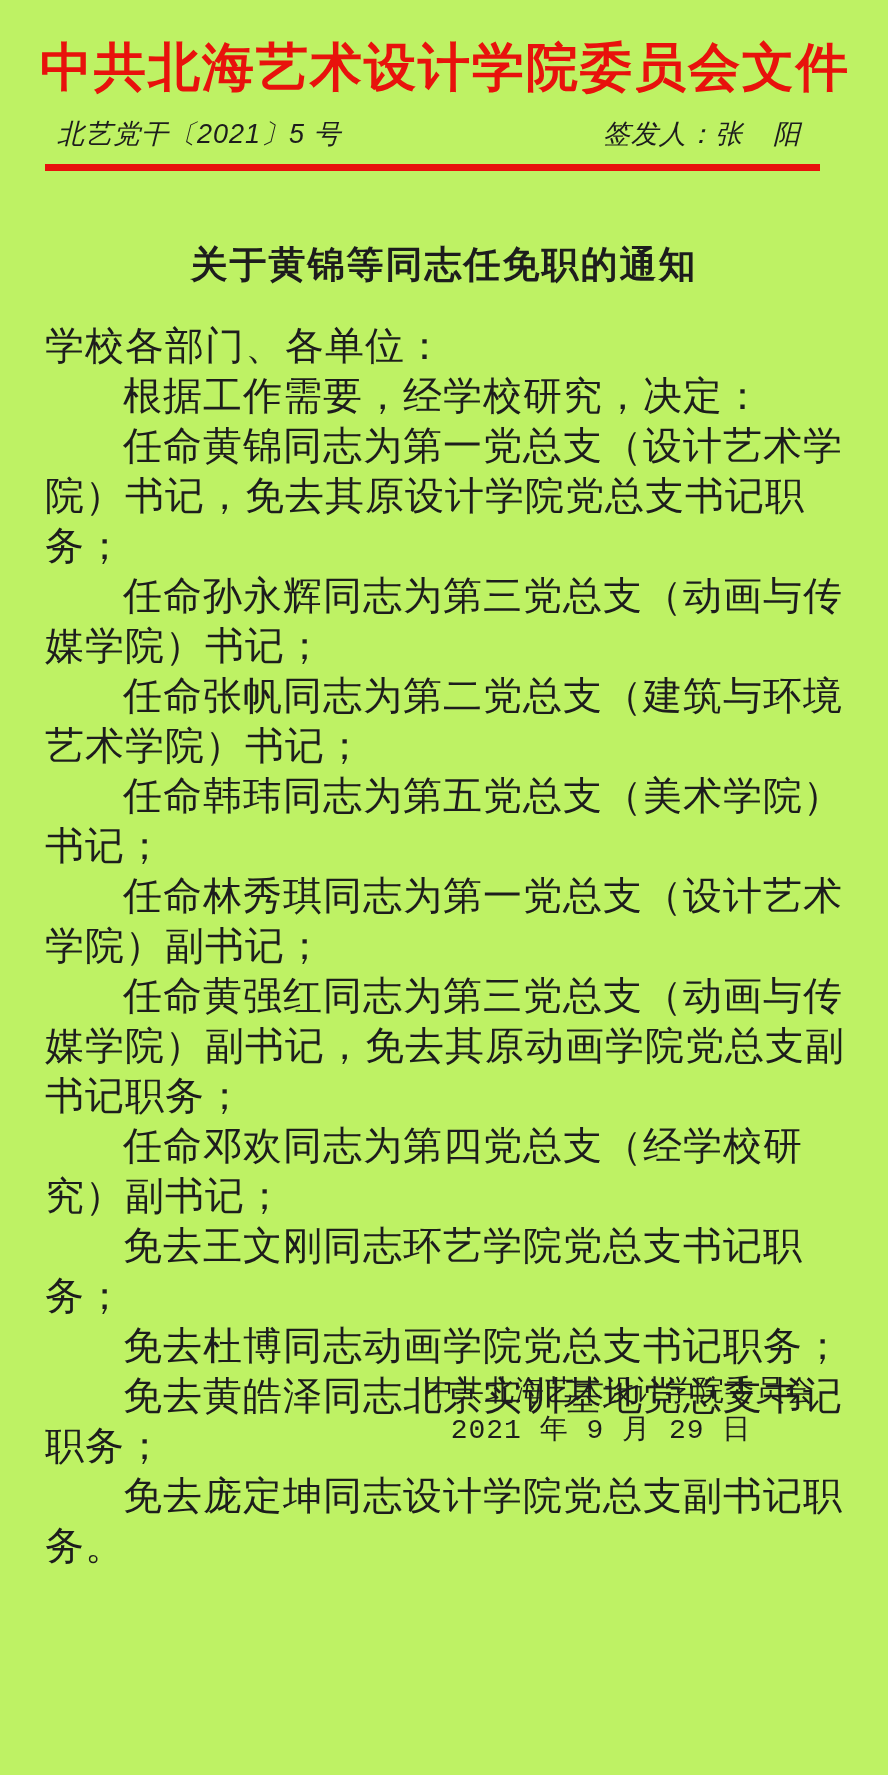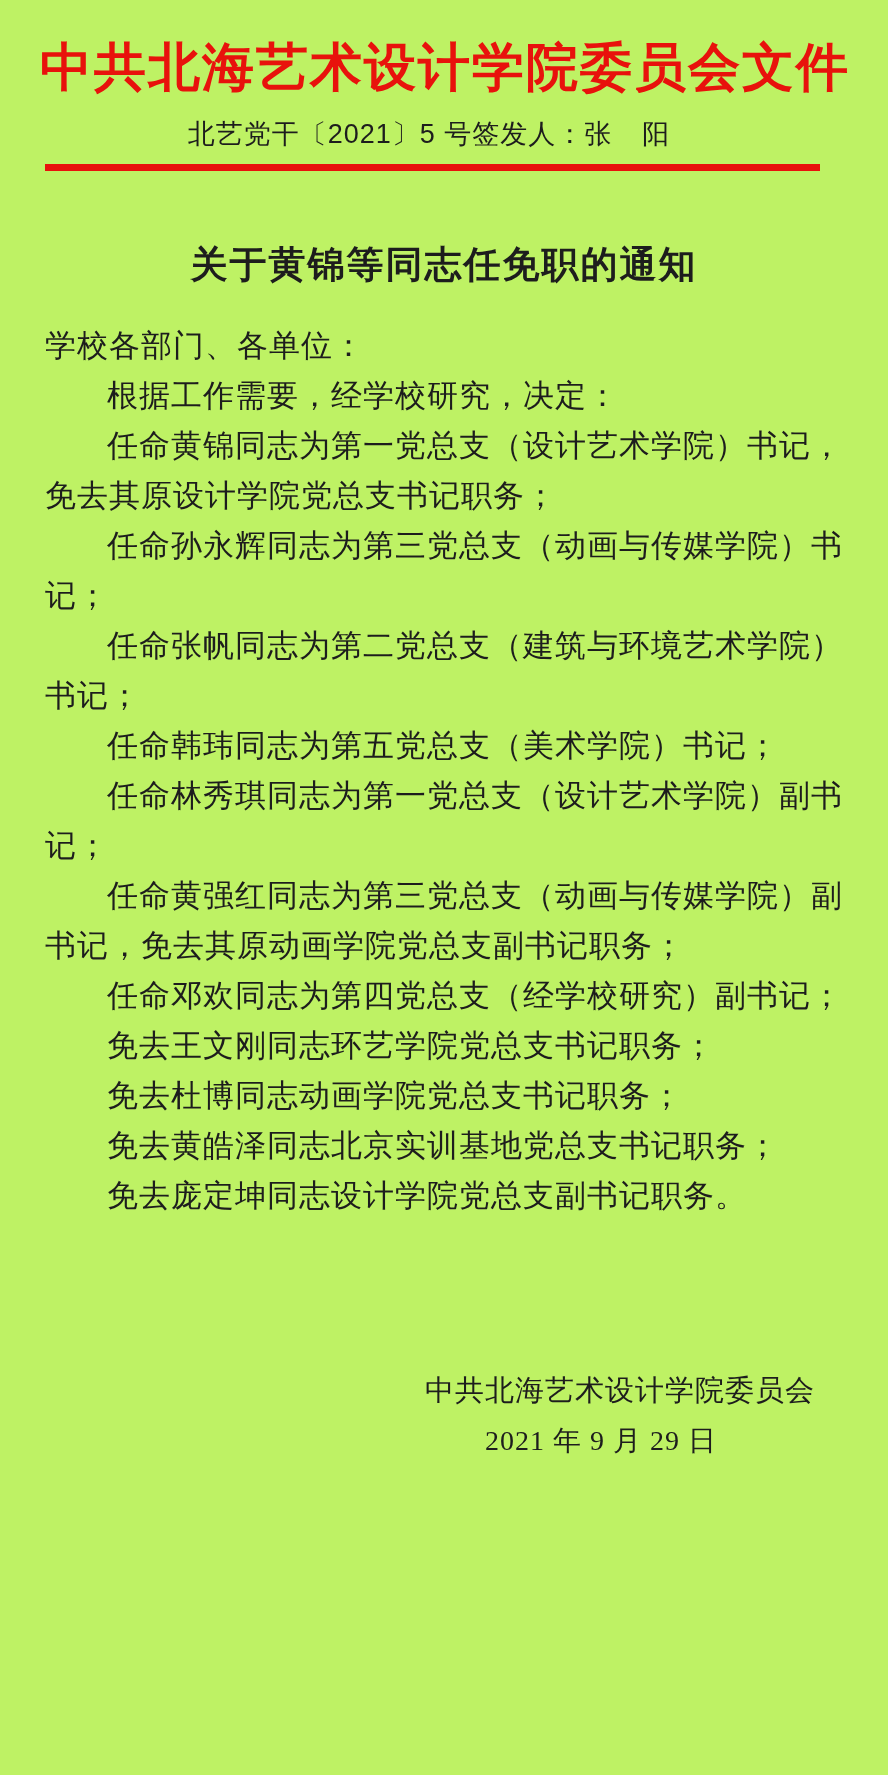--- a/index.html
+++ b/index.html
@@ -22,25 +22,26 @@
     font-family: "Liberation Serif", serif;
     font-weight: bold;
     font-size: 52px;
     line-height: 56px;
     letter-spacing: 2px;
     color: #e8120c;
     white-space: nowrap;
   }
   .meta-row {
     display: flex;
-    justify-content: center;
+    justify-content: space-between;
     align-items: baseline;
     margin: 22px 86px 0 57px;
     font-size: 27px;
     line-height: 32px;
+    font-style: italic;
   }
   .doc-number { letter-spacing: 1px; }
   .signer { white-space: nowrap; }
   .signer-label { letter-spacing: 1px; }
   .signer-name {
     font-family: "Liberation Serif", serif;
     font-size: 27px;
     letter-spacing: 2px;
   }
   .red-rule {
@@ -55,43 +56,43 @@
     padding-top: 74px;
     text-align: center;
     font-size: 37px;
     font-weight: 600;
     letter-spacing: 2px;
     line-height: 40px;
     color: #1d1d1d;
   }
   .body-text {
     margin: 36px 43px 0 45px;
-    font-size: 31px;
+    font-size: 39px;
     line-height: 50px;
     letter-spacing: 1px;
     word-break: break-all;
   }
   .body-text p { margin: 0; }
   .body-text p.indent { text-indent: 2em; }
   .signature-block {
     position: absolute;
     left: 425px;
     top: 1372px;
     width: 352px;
     text-align: center;
   }
   .signature-org {
     font-size: 29px;
     line-height: 36px;
     letter-spacing: 1px;
     white-space: nowrap;
   }
   .signature-date {
-    margin-top: 16px;
-    font-family: Liberation Serif, serif;
+    margin-top: 6px;
+    font-family: Liberation Mono, monospace;
     font-size: 28px;
     line-height: 34px;
     letter-spacing: 1px;
     white-space: nowrap;
   }
 </style>
 </head>
 <body>
 
 <div class="page">

